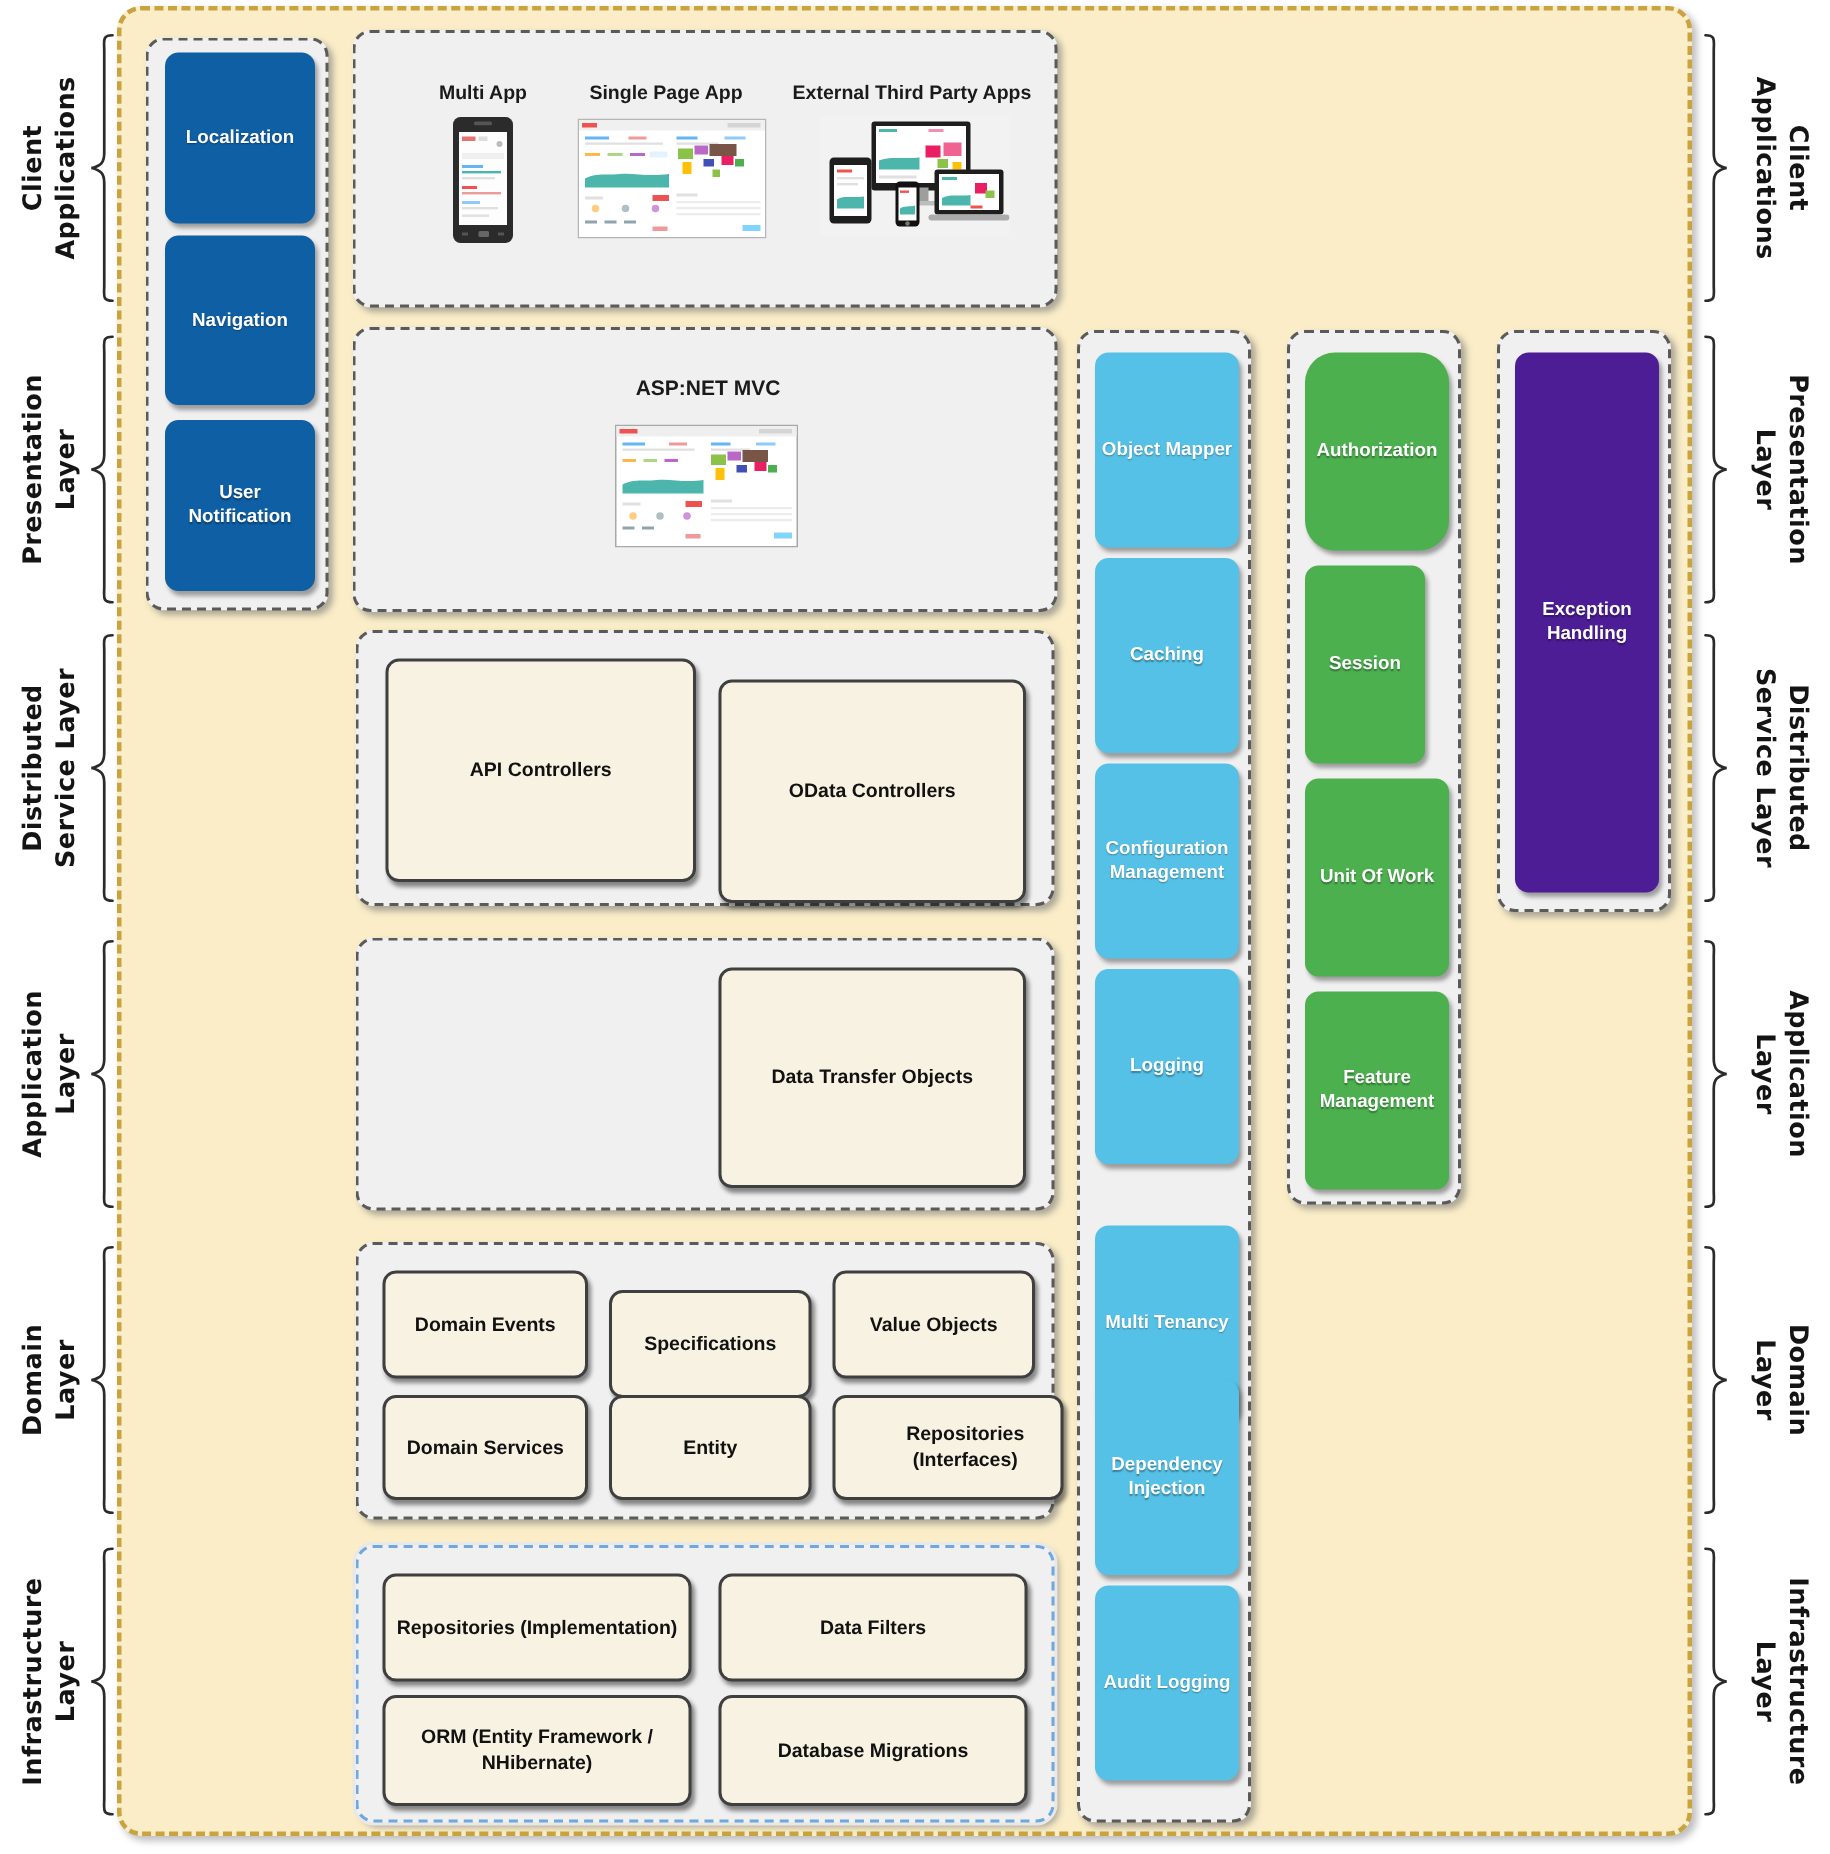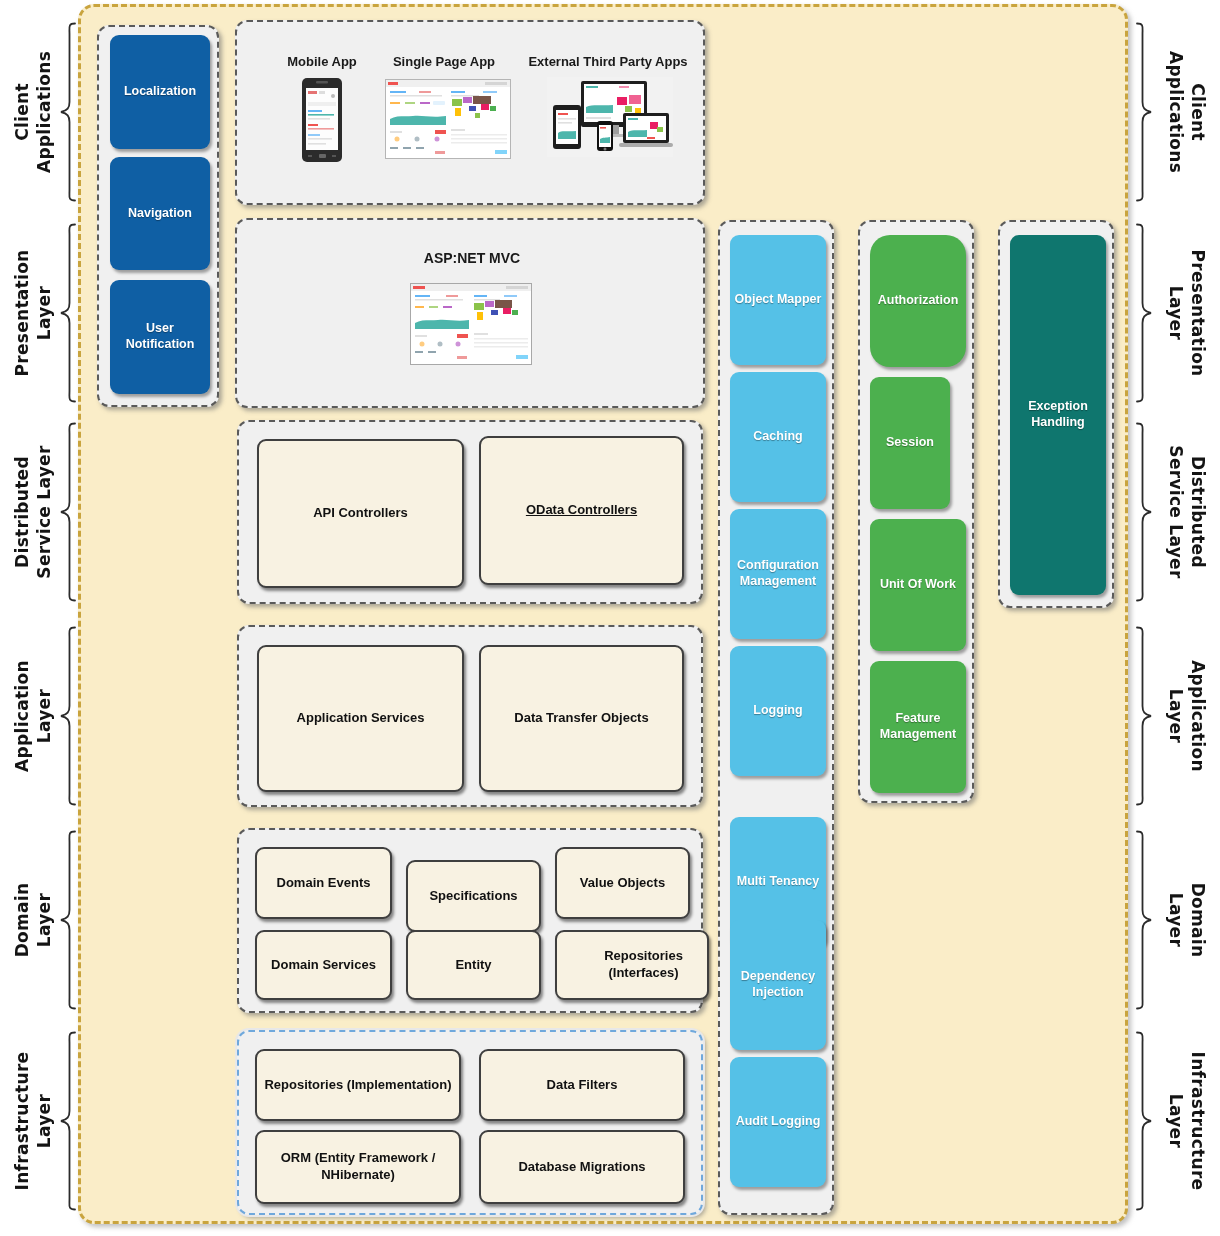--- a/index.html
+++ b/index.html
@@ -17,21 +17,21 @@
   .panel.infra { border:2px dashed #6FA8DC; box-shadow:0 0 0 2px #E8E8E8, 3px 3px 4px rgba(110,110,110,.55); }
   .colbox {
     position:absolute; border-radius:9px; color:#ffffff; font-weight:bold;
     font-size:12.5px; line-height:1.25; display:flex; align-items:center; justify-content:center;
     text-align:center; padding:4px; box-shadow:2px 3px 3px rgba(0,0,0,.35);
     text-shadow:0 1px 1px rgba(0,0,0,.35);
   }
   .blue  { background:#0F5FA4; }
   .cyan  { background:#55C1E7; }
   .green { background:#4CB04E; }
-  .red   { background:#0f766e; }
+  .red   { background:#4c1d95; }
   .cream {
     position:absolute; background:#F8F2E2; border:2px solid #3F3F3F; border-radius:9px;
     display:flex; align-items:center; justify-content:center; text-align:center;
     font-weight:bold; font-size:13px; color:#111111; padding:5px;
     box-shadow:2px 3px 3px rgba(0,0,0,.45); line-height:1.3;
   }
   .applabel { position:absolute; font-weight:bold; font-size:13px; color:#1A1A1A; text-align:center; }
   .mock { position:absolute; }
   .vlabel {
     position:absolute; width:180px; height:46px; display:flex; flex-direction:column;
@@ -52,21 +52,21 @@
 
   <div class="canvas"></div>
 
   <div class="panel" style="left:97px; top:25px; width:122px; height:382px;">
     <div class="colbox blue" style="left:11px; top:8px;  width:100px; height:114px;">Localization</div>
     <div class="colbox blue" style="left:11px; top:130px; width:100px; height:113px;">Navigation</div>
     <div class="colbox blue" style="left:11px; top:253px; width:100px; height:114px;">User Notification</div>
   </div>
 
   <div class="panel" style="left:235px; top:20px; width:470px; height:185px;">
-    <div class="applabel" style="left:25px;  top:32px; width:120px;">Mobile App</div>
+    <div class="applabel" style="left:25px;  top:32px; width:120px;">Multi App</div>
     <div class="applabel" style="left:147px; top:32px; width:120px;">Single Page App</div>
     <div class="applabel" style="left:281px; top:32px; width:180px;">External Third Party Apps</div>
 
     <div class="mock" style="left:63px; top:55px;">
       <svg width="44" height="86" xmlns="http://www.w3.org/2000/svg">
         <rect x="2" y="1" width="40" height="84" rx="5" fill="#2B2B2B"></rect>
         <rect x="16" y="4" width="12" height="2.5" rx="1" fill="#555"></rect>
         <rect x="6" y="11" width="32" height="62" fill="#FDFDFD"></rect>
         <rect x="8" y="14" width="9" height="3" fill="#E57373"></rect>
         <rect x="19" y="14" width="6" height="3" fill="#DDD"></rect>
@@ -205,25 +205,24 @@
         <rect x="5" y="68" width="8" height="2" fill="#90A4AE"></rect>
         <rect x="18" y="68" width="8" height="2" fill="#90A4AE"></rect>
         <rect x="47" y="73" width="10" height="3" fill="#EF9A9A"></rect>
         <rect x="106" y="72" width="12" height="4" fill="#81D4FA"></rect>
       </svg>
     </div>
   </div>
 
   <div class="panel" style="left:237px; top:420px; width:466px; height:184px;">
     <div class="cream" style="left:18px;  top:17px; width:207px; height:149px;">API Controllers</div>
-    <div class="cream" style="left:240px; top:14px; width:205px; height:149px;text-decoration:underline;">OData Controllers</div>
+    <div class="cream" style="left:240px; top:31px; width:205px; height:149px;">OData Controllers</div>
   </div>
 
   <div class="panel" style="left:237px; top:625px; width:466px; height:182px;">
-    <div class="cream" style="left:18px;  top:18px; width:207px; height:147px;">Application Services</div>
     <div class="cream" style="left:240px; top:18px; width:205px; height:147px;">Data Transfer Objects</div>
   </div>
 
   <div class="panel" style="left:237px; top:828px; width:466px; height:185px;">
     <div class="cream" style="left:16px;  top:17px;  width:137px; height:72px;">Domain Events</div>
     <div class="cream" style="left:167px; top:17px;  width:135px; height:72px;margin-top:13px;">Specifications</div>
     <div class="cream" style="left:316px; top:17px;  width:135px; height:72px;">Value Objects</div>
     <div class="cream" style="left:16px;  top:100px; width:137px; height:70px;">Domain Services</div>
     <div class="cream" style="left:167px; top:100px; width:135px; height:70px;">Entity</div>
     <div class="cream" style="left:316px; top:100px; width:154px; height:70px;padding-left:28px;">Repositories (Interfaces)</div>

